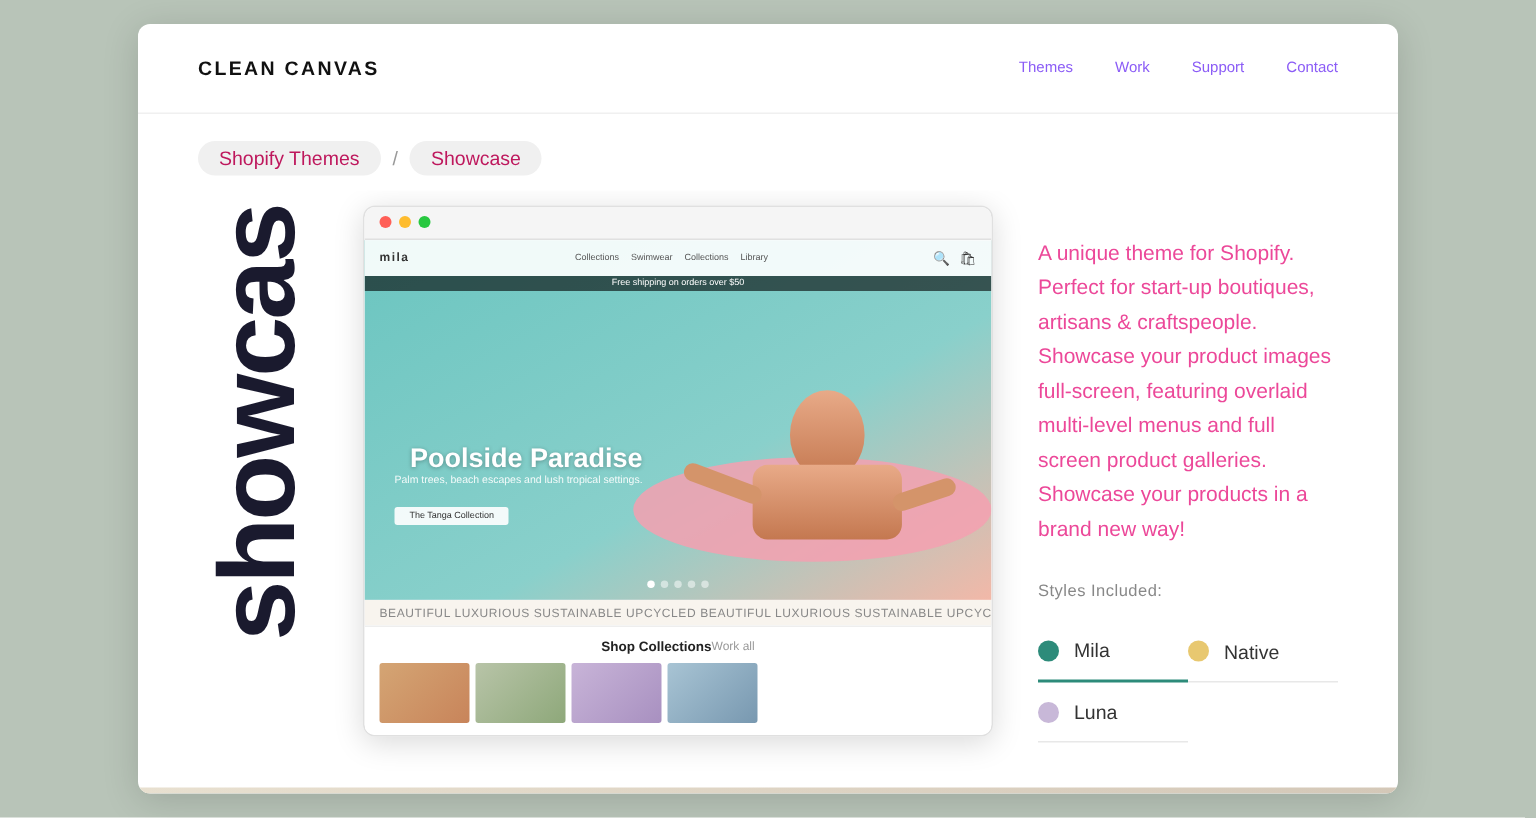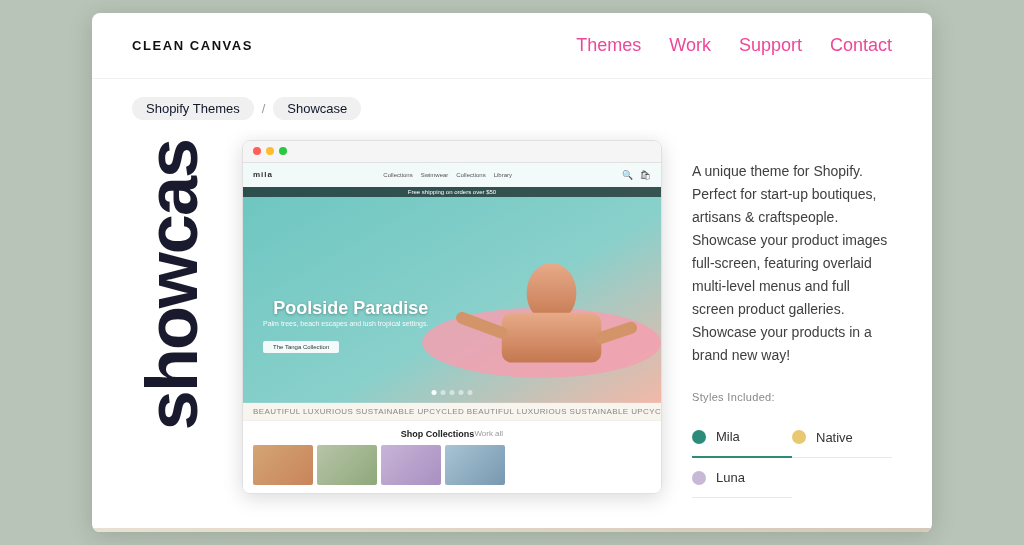--- a/index.html
+++ b/index.html
@@ -34,36 +34,36 @@
       letter-spacing: 0.12em;
       text-transform: uppercase;
       color: #111;
     }
     .nav {
       display: flex;
       gap: 28px;
       align-items: center;
     }
     .nav-item {
-      font-size: 18px;
-      color: #ec4899;
+      font-size: 10px;
+      color: #8b5cf6;
       cursor: pointer;
       text-decoration: none;
     }
 
     
     .breadcrumb {
       display: flex;
       align-items: center;
       gap: 8px;
       padding: 18px 40px 10px;
     }
     .breadcrumb-item {
       font-size: 13px;
-      color: #0f172a;
+      color: #be185d;
       background: #f0f0f0;
       padding: 4px 14px;
       border-radius: 20px;
       cursor: pointer;
     }
     .breadcrumb-sep {
       color: #999;
       font-size: 13px;
     }
 
@@ -266,21 +266,21 @@
     .preview-thumb:nth-child(3) { background: linear-gradient(135deg, #c8b4d8, #a890c0); }
     .preview-thumb:nth-child(4) { background: linear-gradient(135deg, #a8c4d4, #7898b0); }
 
     
     .description {
       flex: 1;
       padding-top: 20px;
     }
     .description-text {
       font-size: 14px;
-      color: #404040;
+      color: #ec4899;
       line-height: 1.65;
       margin-bottom: 24px;
     }
     .styles-label {
       font-size: 11px;
       color: #888;
       margin-bottom: 14px;
       letter-spacing: 0.03em;
     }
     .styles-grid {

